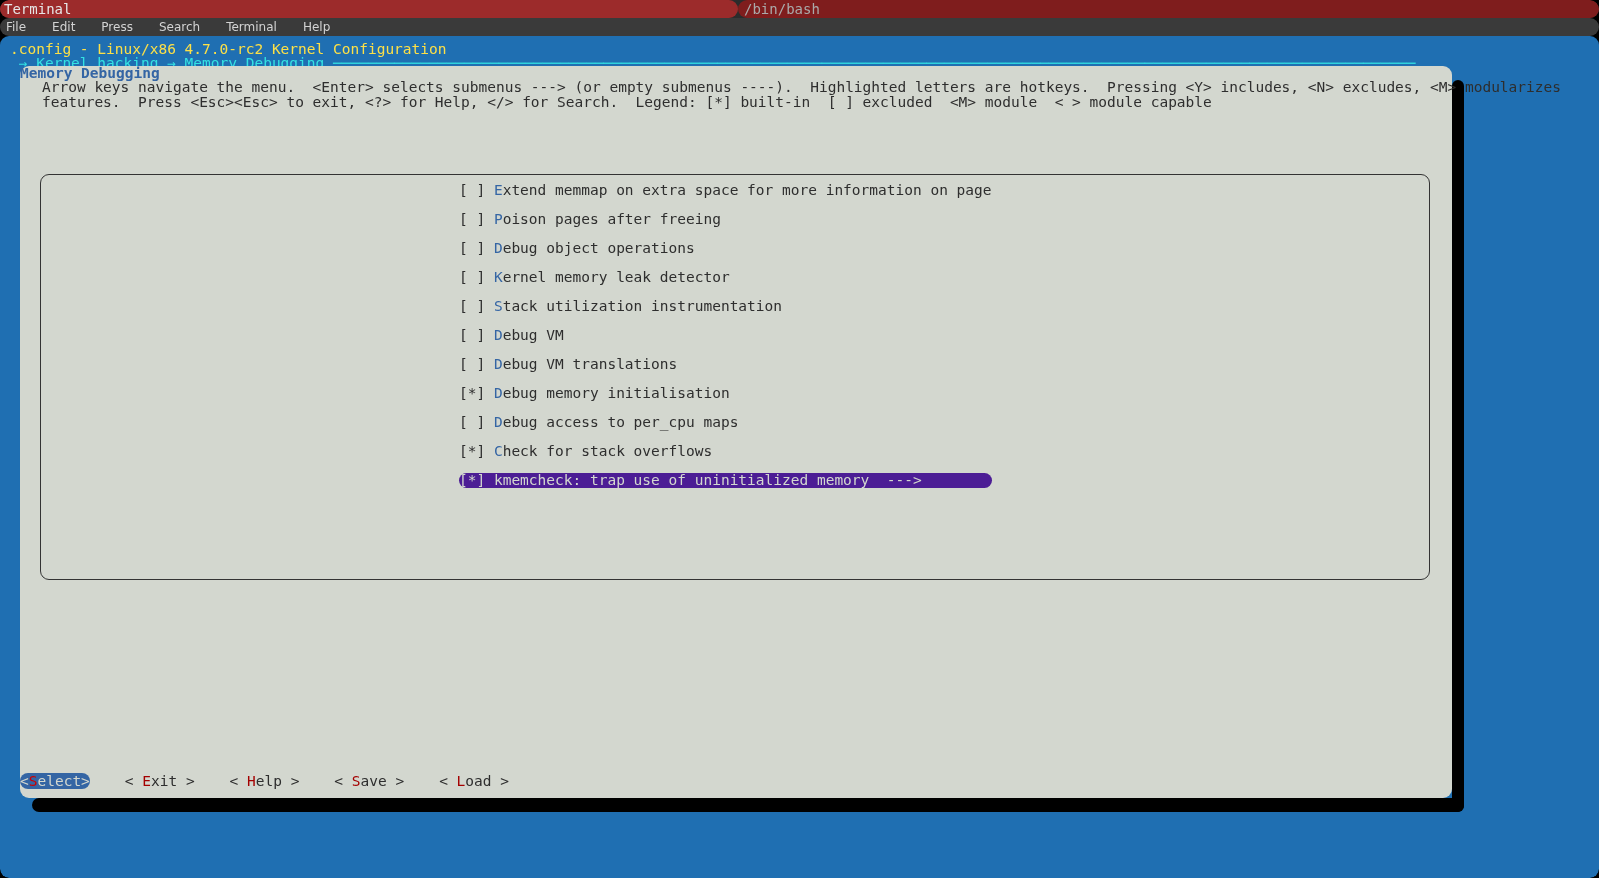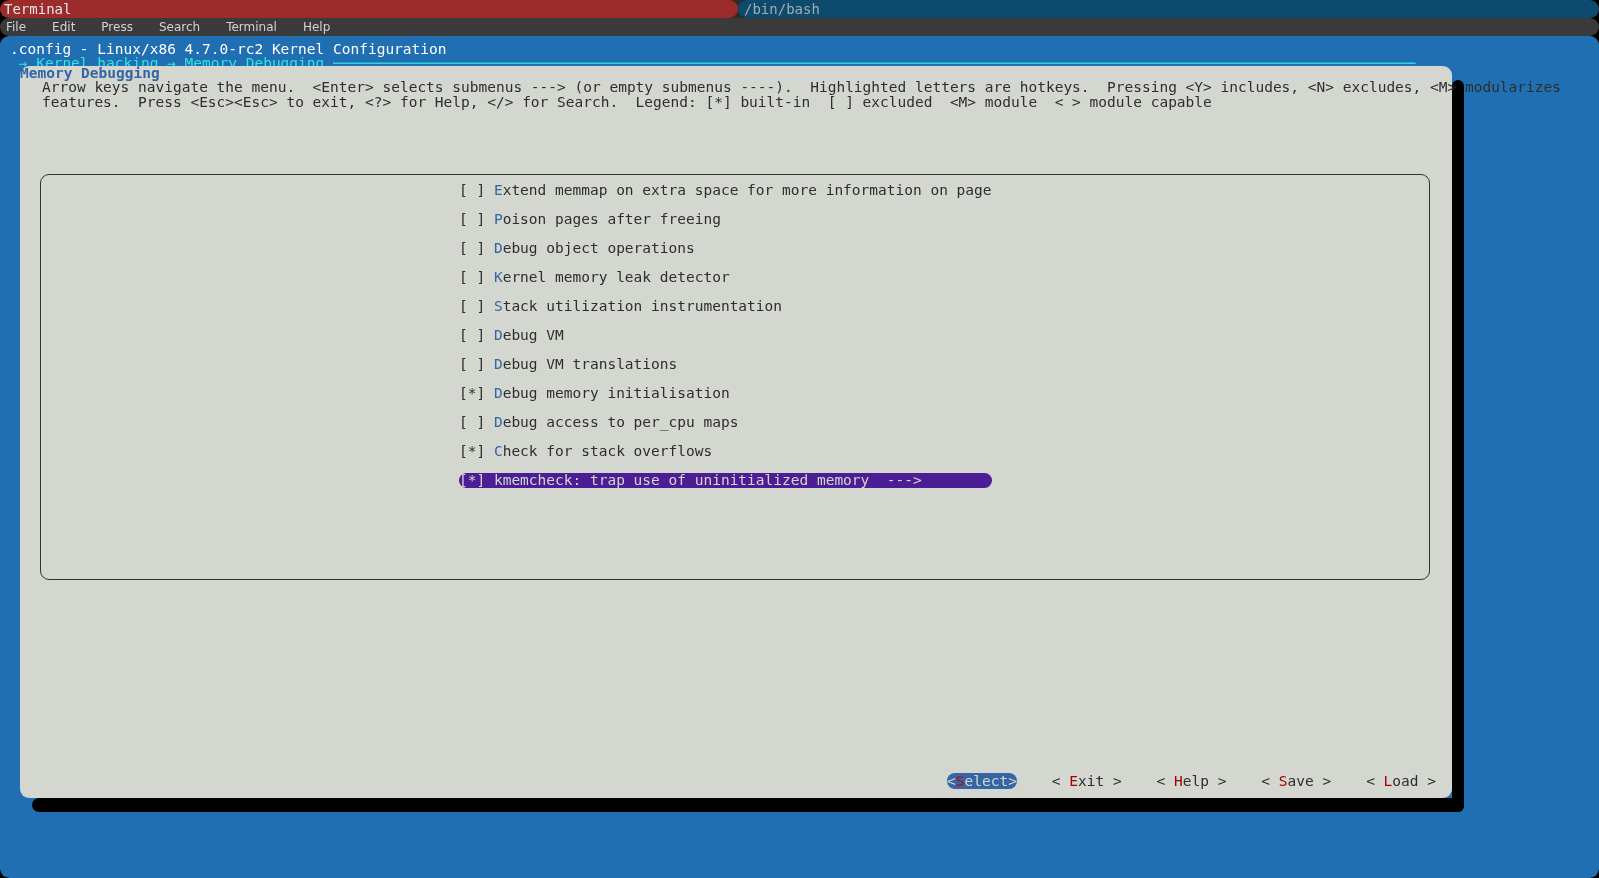--- a/index.html
+++ b/index.html
@@ -19,21 +19,21 @@
     line-height: 18px;
   }
   .titlebar-left {
     width: 738px;
     background: #9c2b2b;
     color: #e6e6e6;
     padding-left: 4px;
   }
   .titlebar-right {
     flex: 1;
-    background: #0c4a6e;
+    background: #7f1d1d;
     padding-left: 6px;
     color: #aaa;
   }
   .menubar {
     height: 18px;
     background: #3a3a3a;
     color: #d3d3d3;
     display: flex;
     gap: 12px;
     padding-left: 6px;
@@ -48,21 +48,21 @@
     height: 842px;
     background: #1f6fb2;
     font-family: "DejaVu Sans Mono", monospace;
     font-size: 14.5px;
     line-height: 14.5px;
     letter-spacing: 0px;
   }
   .cfg-title {
     position: absolute;
     left: 10px; top: 6px;
-    color: #ffffff;
+    color: #fde047;
   }
   .breadcrumb {
     position: absolute;
     left: 10px; top: 20px;
     color: #34e2e2;
     white-space: pre;
   }
   .panel {
     position: absolute;
     left: 20px; top: 30px;
@@ -106,22 +106,22 @@
     color: #2e2e2e;
   }
   .menu-item .hotkey { color: #3465a4; }
   .menu-item.selected {
     background: #4c1d95;
     color: #d3d7cf;
   }
   .menu-item.selected .hotkey { color: #d3d7cf; }
   .button-row {
     position: absolute;
-    left: 0; right: 16px; bottom: 10px;
-    text-align: right;
+    left: 0; right: 8px; bottom: 10px;
+    text-align: left;
     white-space: pre;
   }
   .button-row .btn {
     display: inline;
     color: #2e2e2e;
   }
   .button-row .btn.selected {
     background: #3465a4;
     color: #d3d7cf;
   }

